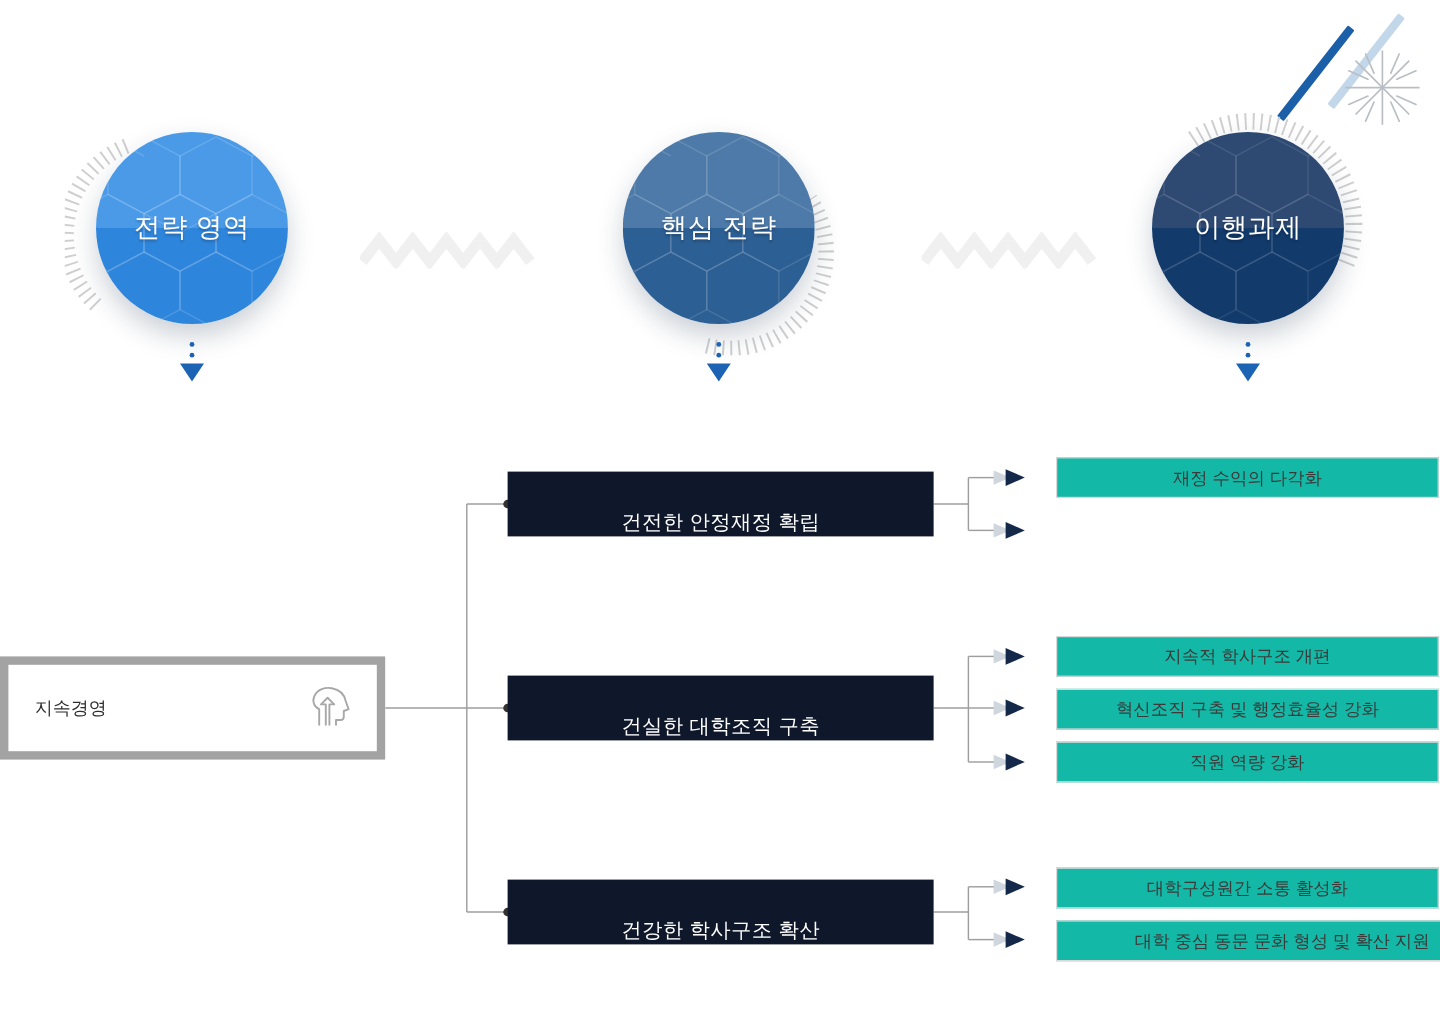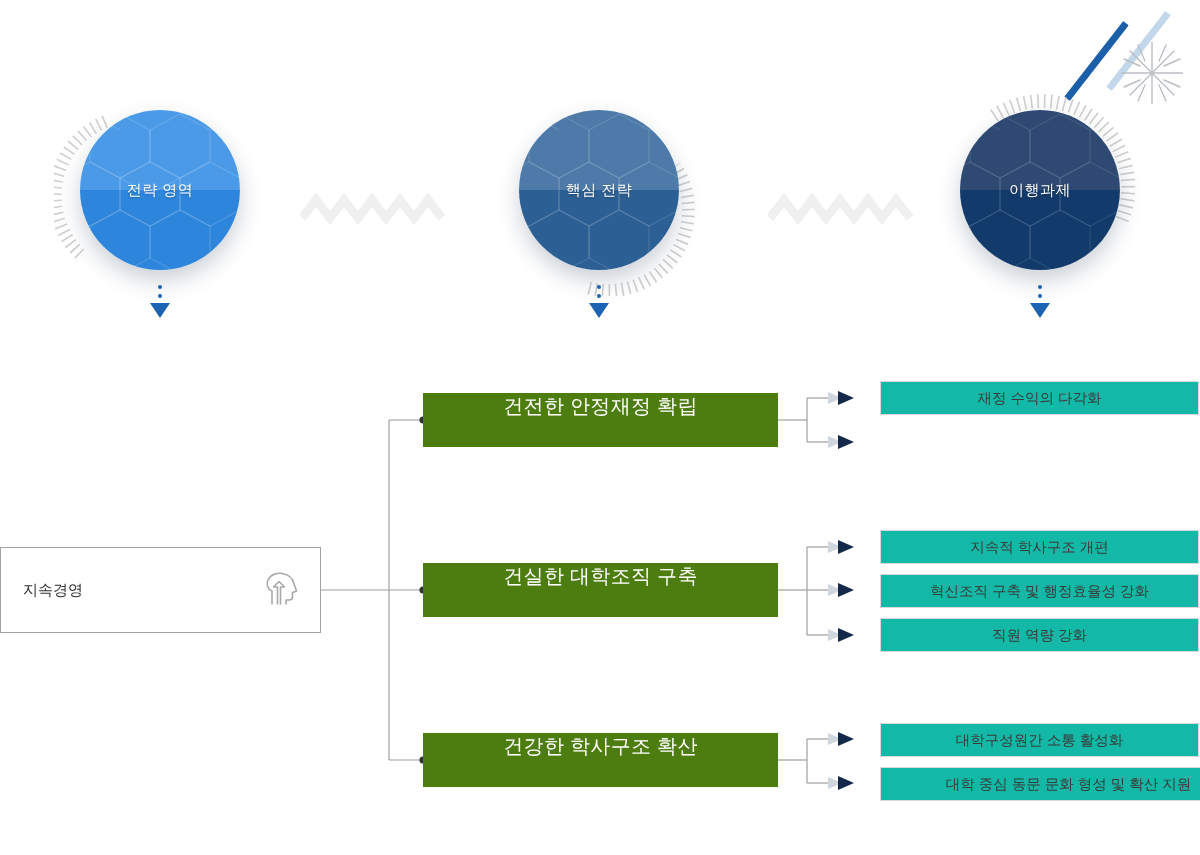--- a/index.html
+++ b/index.html
@@ -27,52 +27,52 @@
   }
   .circle .top-half, .circle .bot-half { position: absolute; left: 0; width: 100%; height: 50%; }
   .circle .top-half { top: 0; }
   .circle .bot-half { top: 50%; }
   .circle .hexpat {
     position: absolute; inset: 0; opacity: .5;
   }
   .circle-label {
     position: absolute; left: 0; top: 0; width: 100%; height: 100%;
     display: flex; align-items: center; justify-content: center;
-    color: #ffffff; font-size: 15px; letter-spacing: .5px;
+    color: #ffffff; font-size: 22px; letter-spacing: .5px;
     text-shadow: 0 1px 2px rgba(0,0,0,.25);
     z-index: 4;
   }
   .circle-arc { position: absolute; width: 212px; height: 212px; left: -26px; top: -26px; z-index: 0; }
 
   
   .down-marker { position: absolute; width: 26px; }
   .dot { width: 4px; height: 4px; border-radius: 50%; background: #1c63b4; margin: 0 auto 5px; }
   .tri-down {
     width: 0; height: 0; margin: 2px auto 0;
     border-left: 10px solid transparent; border-right: 10px solid transparent;
     border-top: 15px solid #1c63b4;
   }
 
   
   .zigzag { position: absolute; height: 46px; }
 
   
   .root-box {
-    position: absolute; border: 1px solid #a3a3a3; background: #fff;
+    position: absolute; border: 7px solid #a3a3a3; background: #fff;
     display: flex; align-items: center; justify-content: space-between;
     padding: 0 22px;
   }
   .root-label { font-size: 15px; color: #2e2e2e; }
   .root-icon { width: 34px; height: 38px; }
 
   
   .strategy-box {
-    position: absolute; background: #4d7c0f;
-    display: flex; align-items: flex-start; justify-content: center;
-    color: #fff; font-size: 20px; letter-spacing: .3px;
+    position: absolute; background: #0f172a;
+    display: flex; align-items: flex-end; justify-content: center;
+    color: #fff; font-size: 17px; letter-spacing: .3px;
   }
 
   
   .task-box {
     position: absolute; border: 1px solid #d9d9d9; background: #14b8a6;
     display: flex; align-items: center; justify-content: center;
     font-size: 14.5px; color: #3a3a3a;
   }
 
   

